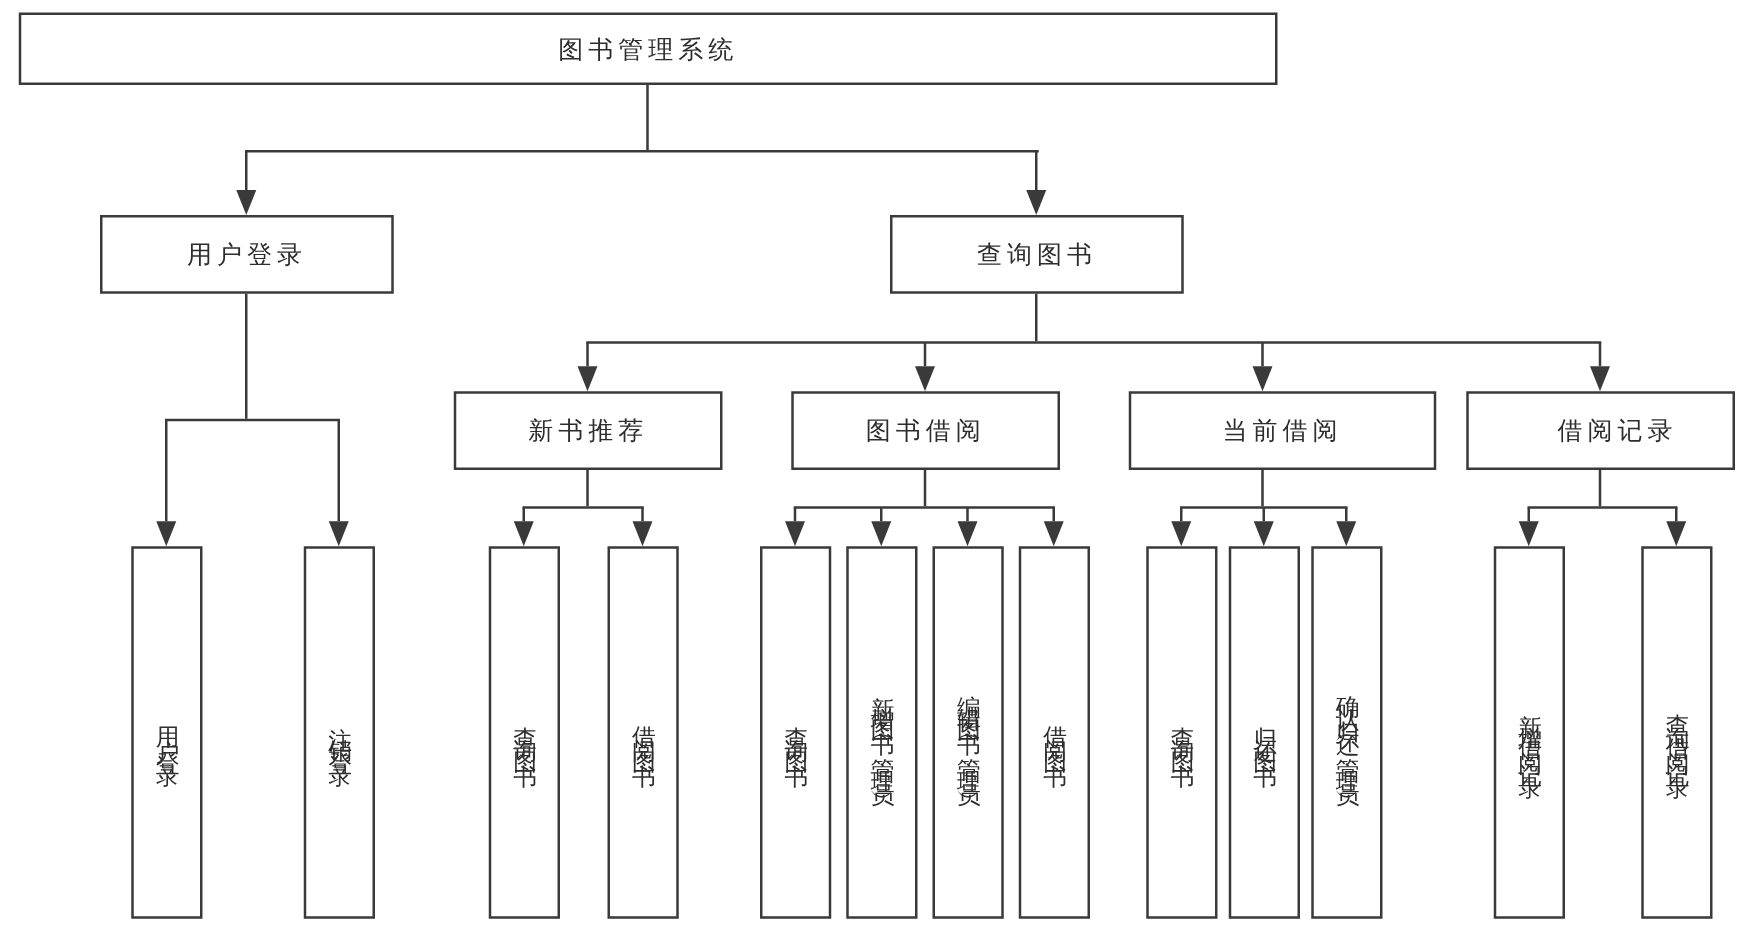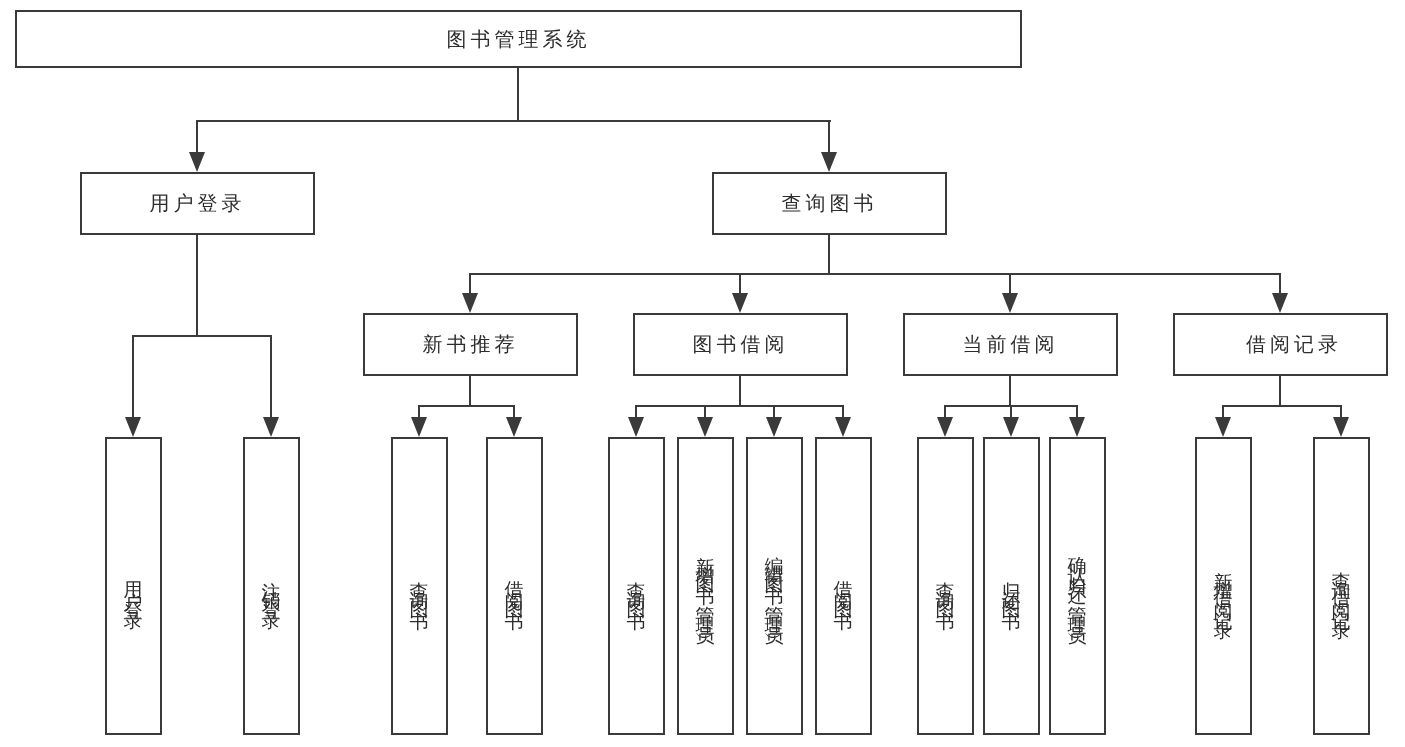--- a/index.html
+++ b/index.html
@@ -51,21 +51,21 @@
 
 <div class="canvas">
 
   <div class="node h" style="left:15px;top:10px;width:1007px;height:58px;text-align:right;">图书管理系统</div>
 
   <div class="node h" style="left:80px;top:172px;width:235px;height:63px;">用户登录</div>
   <div class="node h" style="left:712px;top:172px;width:235px;height:63px;">查询图书</div>
 
   <div class="node h" style="left:633px;top:313px;width:215px;height:63px;">图书借阅</div>
   <div class="node h" style="left:363px;top:313px;width:215px;height:63px;">新书推荐</div>
-  <div class="node h" style="left:903px;top:313px;width:215px;height:63px;">当前借阅</div>
+  <div class="node h" style="left:903px;top:313px;width:246px;height:63px;">当前借阅</div>
   <div class="node h" style="left:1173px;top:313px;width:215px;height:63px;padding-left:27px;">借阅记录</div>
 
   <div class="node v" style="left:105px;top:437px;width:57px;height:298px;">用户登录</div>
   <div class="node v" style="left:243px;top:437px;width:57px;height:298px;">注销登录</div>
 
   <div class="node v" style="left:391px;top:437px;width:57px;height:298px;">查询图书</div>
   <div class="node v" style="left:486px;top:437px;width:57px;height:298px;">借阅图书</div>
 
   <div class="node v" style="left:608px;top:437px;width:57px;height:298px;">查询图书</div>
   <div class="node v" style="left:677px;top:437px;width:57px;height:298px;">新增图书（管理员）</div>

